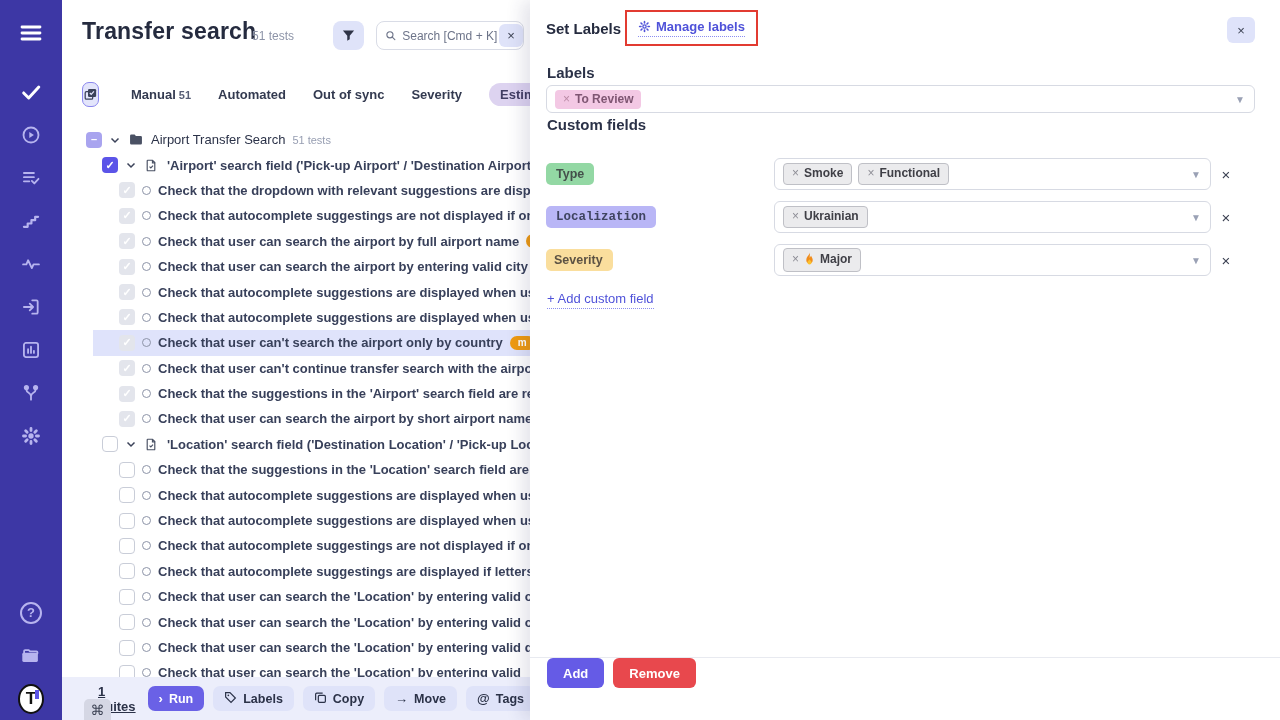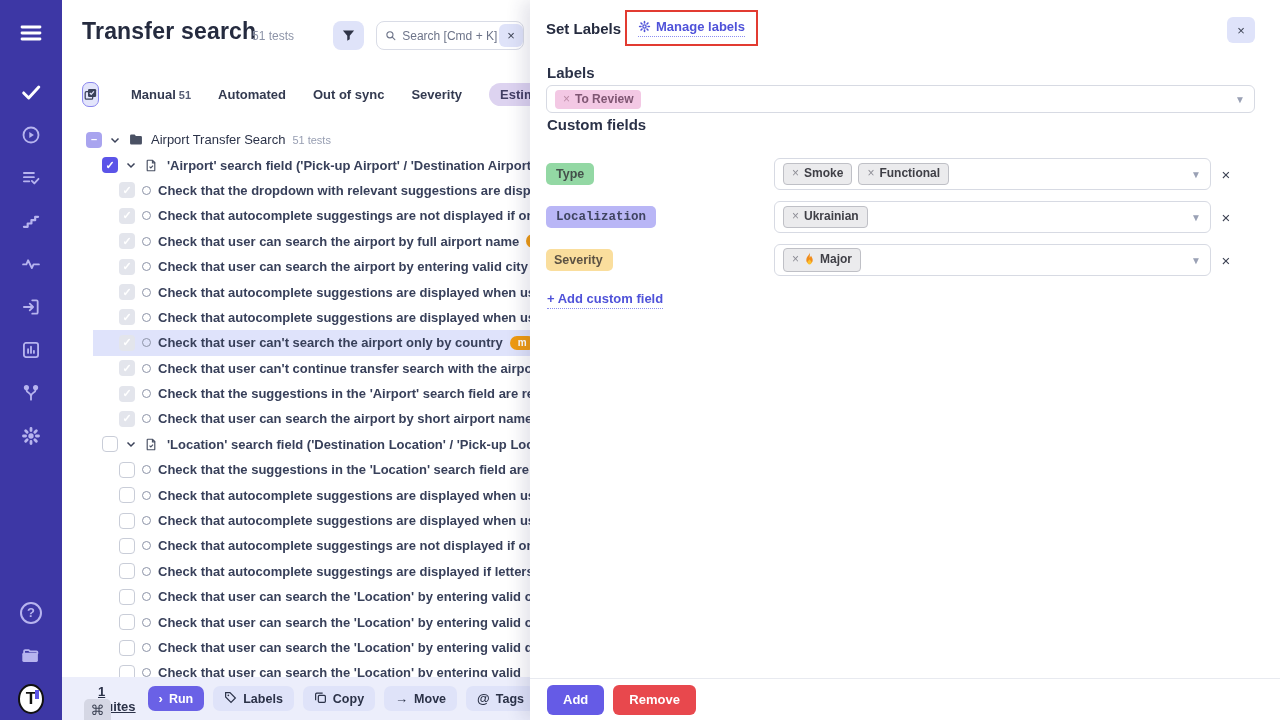--- a/index.html
+++ b/index.html
@@ -102,24 +102,24 @@
   .custom-h { position:absolute; left:17px; top:116px; }
   .fields { position:absolute; left:16px; top:158px; right:39px; }
   .field-row { display:flex; align-items:center; margin-bottom:11px; height:32px; }
   .field-badge { font-size:12.5px; font-weight:700; border-radius:5px; padding:4px 10px; }
   .field-badge.green { background:#93d8a4; color:#44504b; }
   .field-badge.purple { background:#b9b6f6; color:#3f4460;font-family:Liberation Mono, monospace; }
   .field-badge.yellow { background:#fade9d; color:#5c5243;padding-left:8px; }
   .field-select { position:relative; margin-left:auto; width:437px; height:32px; border:1px solid #d7dae3; border-radius:6px;
                   display:flex; align-items:center; padding:0 26px 0 8px; gap:6px; cursor:pointer; }
   .field-x { width:30px; text-align:center; font-size:15px; color:#3b4152; cursor:pointer; flex:0 0 30px; }
-  .add-field-link { position:absolute; left:17px; top:291px; font-size:13px; font-weight:700; color:#4f52d9; cursor:pointer;
+  .add-field-link { position:absolute; left:17px; top:291px; font-size:13px; font-weight:400; color:#4f52d9; cursor:pointer;
                     border-bottom:1.5px dotted #8a8df0; padding-bottom:2px; }
-  .rp-footer { position:absolute; left:0; right:0; bottom:0; height:42px; border-top:1px solid #e8eaf0;
-               display:flex; align-items:center; gap:9px; padding-left:17px; }
+  .rp-footer { position:absolute; left:0; right:0; bottom:0; height:63px; border-top:1px solid #e8eaf0;
+               display:flex; align-items:flex-start; gap:9px; padding-left:17px; }
   .btn { height:30px; border:none; border-radius:6px; padding:0 16px; font-size:13px; font-weight:700; color:#fff;
          cursor:pointer; font-family:inherit; }
   .btn.add { background:#655be6; }
   .btn.remove { background:#e8484d; }
   .flame { display:inline-block; }
 </style>
 </head>
 <body>
 
 <aside class="sidebar">

